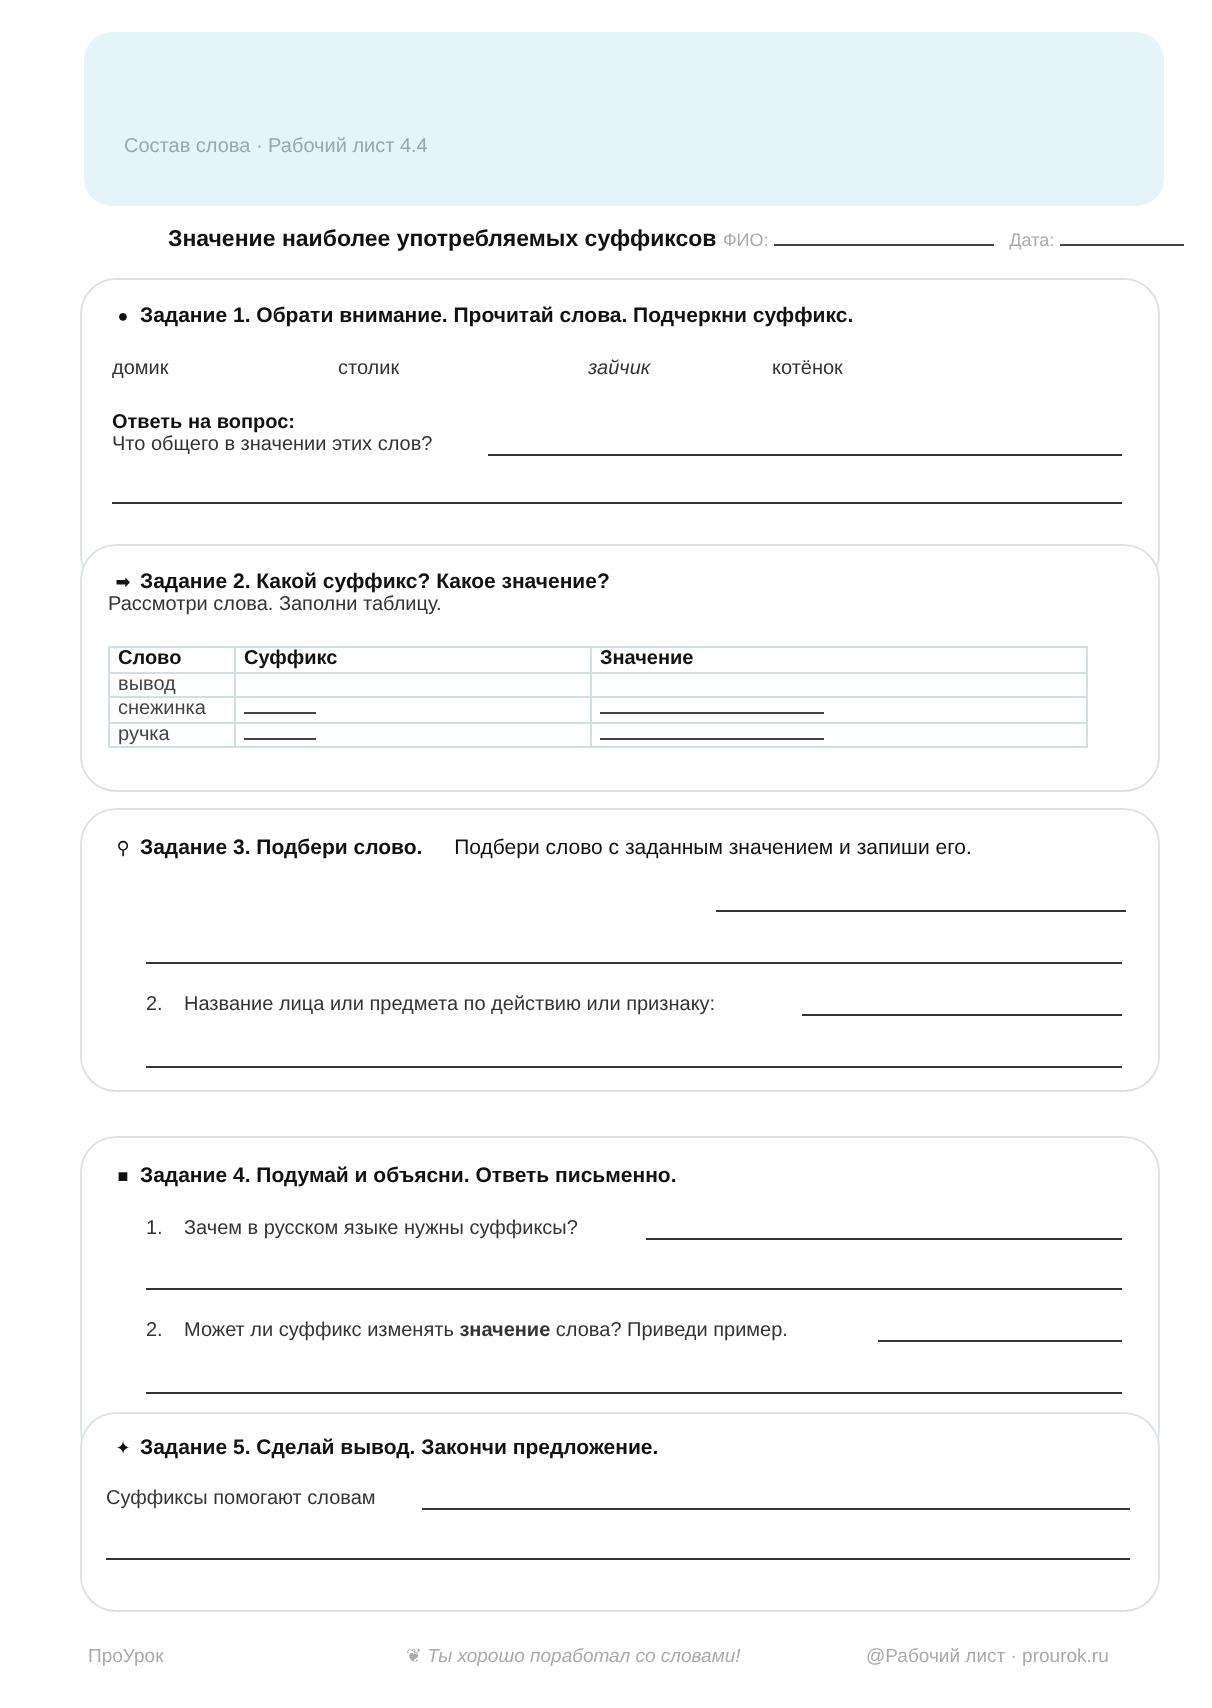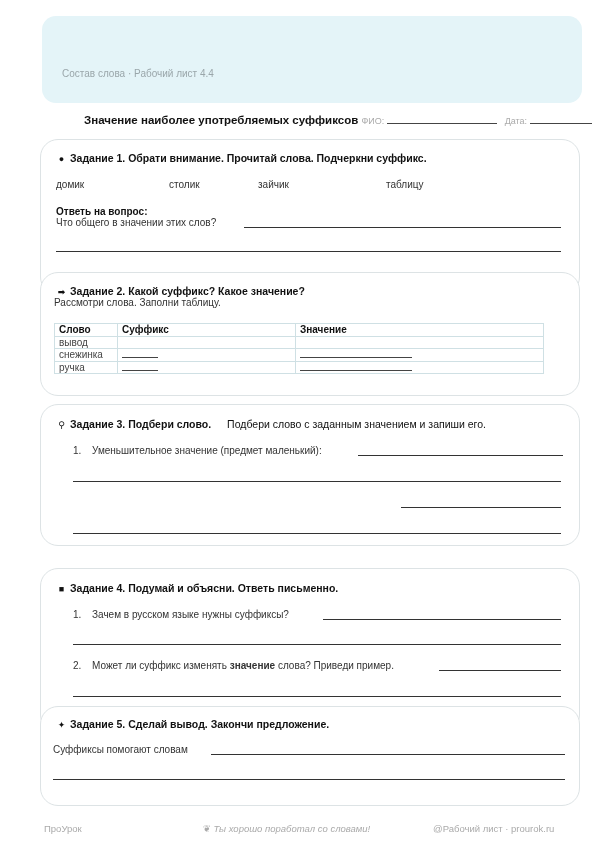--- a/index.html
+++ b/index.html
@@ -64,22 +64,22 @@
   <span class="meta" style="margin-left:4px">Дата:</span>
   <span class="uline" style="width:62px"></span>
 </div>
 
 <div class="card" style="top:139px;height:156px;">
   <div class="head" style="top:12px;">
     <span class="icon">●</span><span>Задание 1. Обрати внимание. Прочитай слова. Подчеркни суффикс.</span>
   </div>
   <div class="txt" style="left:15px;top:39px;">домик</div>
   <div class="txt" style="left:128px;top:39px;">столик</div>
-  <div class="txt" style="left:217px;top:39px;">зайчик</div>
-  <div class="txt" style="left:345px;top:39px;">таблицу</div>
+  <div class="txt" style="left:253px;top:39px;font-style:italic;">зайчик</div>
+  <div class="txt" style="left:345px;top:39px;">котёнок</div>
   <div class="txt" style="left:15px;top:66px;font-weight:bold;color:#111;">Ответь на вопрос:</div>
   <div class="txt" style="left:15px;top:77px;">Что общего в значении этих слов?</div>
   <div class="fill" style="left:203px;top:87px;width:317px;"></div>
   <div class="fill" style="left:15px;top:111px;width:505px;"></div>
 </div>
 
 <div class="card" style="top:272px;height:124px;">
   <div class="head" style="top:12px;">
     <span class="icon">➡</span><span>Задание 2. Какой суффикс? Какое значение?</span>
   </div>
@@ -110,25 +110,25 @@
       </tr>
     </tbody>
   </table>
 </div>
 
 <div class="card" style="top:404px;height:142px;">
   <div class="head" style="top:13px;">
     <span class="icon">⚲</span><span>Задание 3. Подбери слово.</span>
     <span class="normal">Подбери слово с заданным значением и запиши его.</span>
   </div>
-  <div class="txt" style="left:32px;top:40px;">
-    <span class="num">1.</span><span>Уменьшительное значение (предмет маленький):</span>
-  </div>
   <div class="fill" style="left:317px;top:50px;width:205px;"></div>
   <div class="fill" style="left:32px;top:76px;width:488px;"></div>
+  <div class="txt" style="left:32px;top:92px;">
+    <span class="num">2.</span><span>Название лица или предмета по действию или признаку:</span>
+  </div>
   <div class="fill" style="left:360px;top:102px;width:160px;"></div>
   <div class="fill" style="left:32px;top:128px;width:488px;"></div>
 </div>
 
 <div class="card" style="top:568px;height:165px;">
   <div class="head" style="top:13px;">
     <span class="icon">■</span><span>Задание 4. Подумай и объясни. Ответь письменно.</span>
   </div>
   <div class="txt" style="left:32px;top:40px;">
     <span class="num">1.</span><span>Зачем в русском языке нужны суффиксы?</span>

